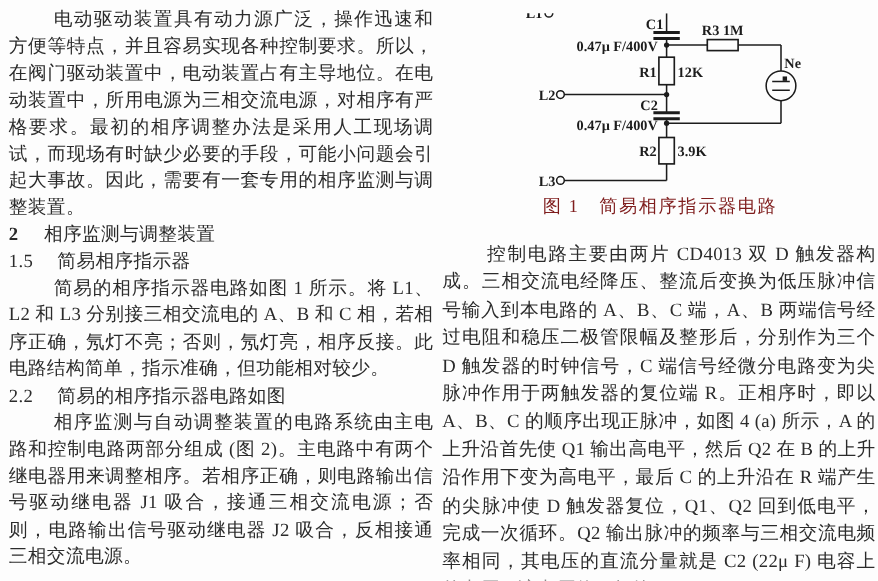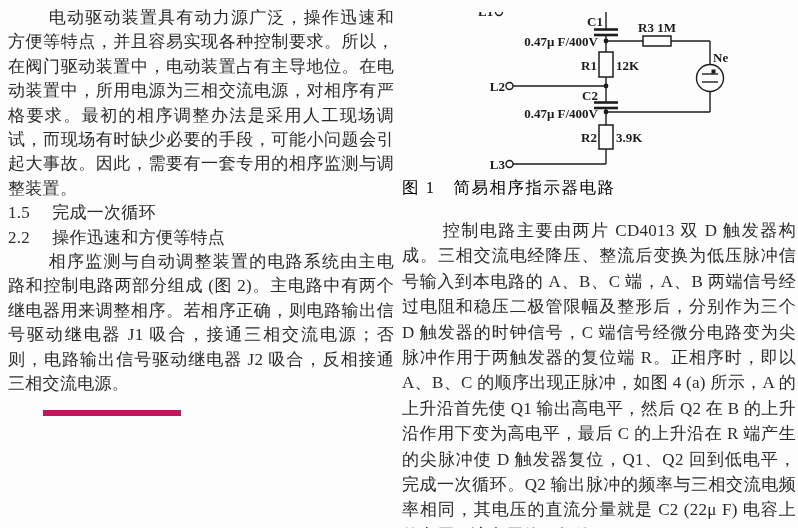--- a/index.html
+++ b/index.html
@@ -35,25 +35,26 @@
   }
   .col-right {
     position: absolute;
     left: 402px;
     top: 12px;
     width: 396px;
   }
   .figure-wrap { position: relative; width: 396px; height: 164px; }
   .fig-caption {
     width: 100%;
+    text-align: center;
     font-size: 16.5px;
     line-height: 21px;
     margin-top: 1px;
     letter-spacing: 1.5px;
-    color: #000000;
+    color: #7f1d1d;
   }
   .col-right .para {
     font-size: 17px;
     line-height: 25.4px;
     text-align: justify;
     letter-spacing: 0.3px;
     margin-top: 20px;
     width: 394px;
   }
   svg.circuit { display: block; }
@@ -69,28 +70,32 @@
   svg.circuit .dot { fill: #1c1c1c; }
 </style>
 </head>
 <body>
 
 <div class="page">
 
   <div class="col-left">
     <div class="para">电动驱动装置具有动力源广泛，操作迅速和方便等特点，并且容易实现各种控制要求。所以，在阀门驱动装置中，电动装置占有主导地位。在电动装置中，所用电源为三相交流电源，对相序有严格要求。最初的相序调整办法是采用人工现场调试，而现场有时缺少必要的手段，可能小问题会引起大事故。因此，需要有一套专用的相序监测与调整装置。</div>
 
+    <div class="h-sec">
+      <span class="h-num">2</span><span class="h-gap"></span><span>相序监测与调整装置</span>
+    </div>
 
     <div class="h-sec">
-      <span class="h-num h-num-sub">1.5</span><span class="h-gap"></span><span>完成一次循环</span>
+      <span class="h-num h-num-sub">1.5</span><span class="h-gap"></span><span>简易相序指示器</span>
     </div>
 
+    <div class="para">简易的相序指示器电路如图 1 所示。将 L1、L2 和 L3 分别接三相交流电的 A、B 和 C 相，若相序正确，氖灯不亮；否则，氖灯亮，相序反接。此电路结构简单，指示准确，但功能相对较少。</div>
 
     <div class="h-sec">
-      <span class="h-num h-num-sub">2.2</span><span class="h-gap"></span><span>操作迅速和方便等特点</span>
+      <span class="h-num h-num-sub">2.2</span><span class="h-gap"></span><span>简易的相序指示器电路如图</span>
     </div>
 
     <div class="para"><span>相序监测与自动调整装置的电路系统由主电路和控制电路两部分组成 (图 2)。主电路中有两个继电器用来调整相序。若相序正确，则电路输出信号驱动继电器 J1 吸合，接通三相交流电源；否则，电路输出信号驱动继电器 J2 吸合，反相接通三相</span><span class="underlined">交流电源。</span></div>
   </div>
 
   <div class="col-right">
 
     <div class="figure-wrap">
       <svg class="circuit" width="396" height="164" viewBox="0 0 396 164">
 

